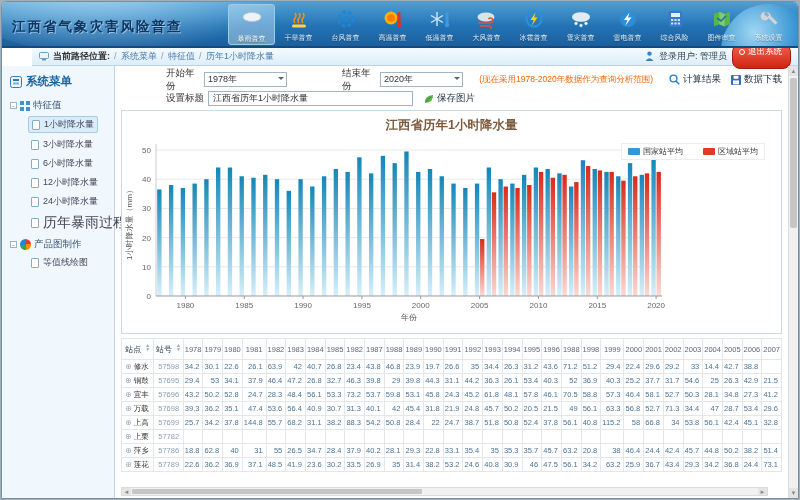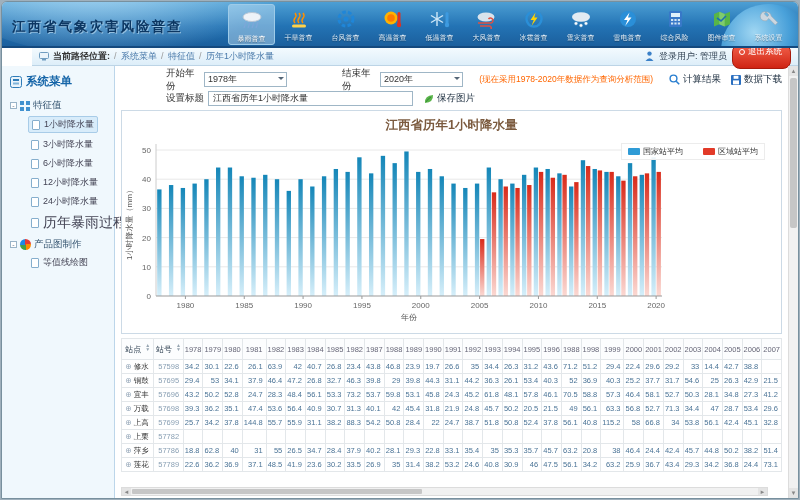--- a/index.html
+++ b/index.html
@@ -715,21 +715,21 @@
                 <td>29.6</td>
               </tr>
               <tr>
                 <td class="name"><span class="expand">⊕</span><span>上高</span></td>
                 <td class="sid">57699</td>
                 <td>25.7</td>
                 <td>34.2</td>
                 <td>37.8</td>
                 <td>144.8</td>
                 <td>55.7</td>
-                <td>55.9</td>
+                <td>68.2</td>
                 <td>31.1</td>
                 <td>38.2</td>
                 <td>88.3</td>
                 <td>54.2</td>
                 <td>50.8</td>
                 <td>28.4</td>
                 <td>22</td>
                 <td>24.7</td>
                 <td>38.7</td>
                 <td>51.8</td>

